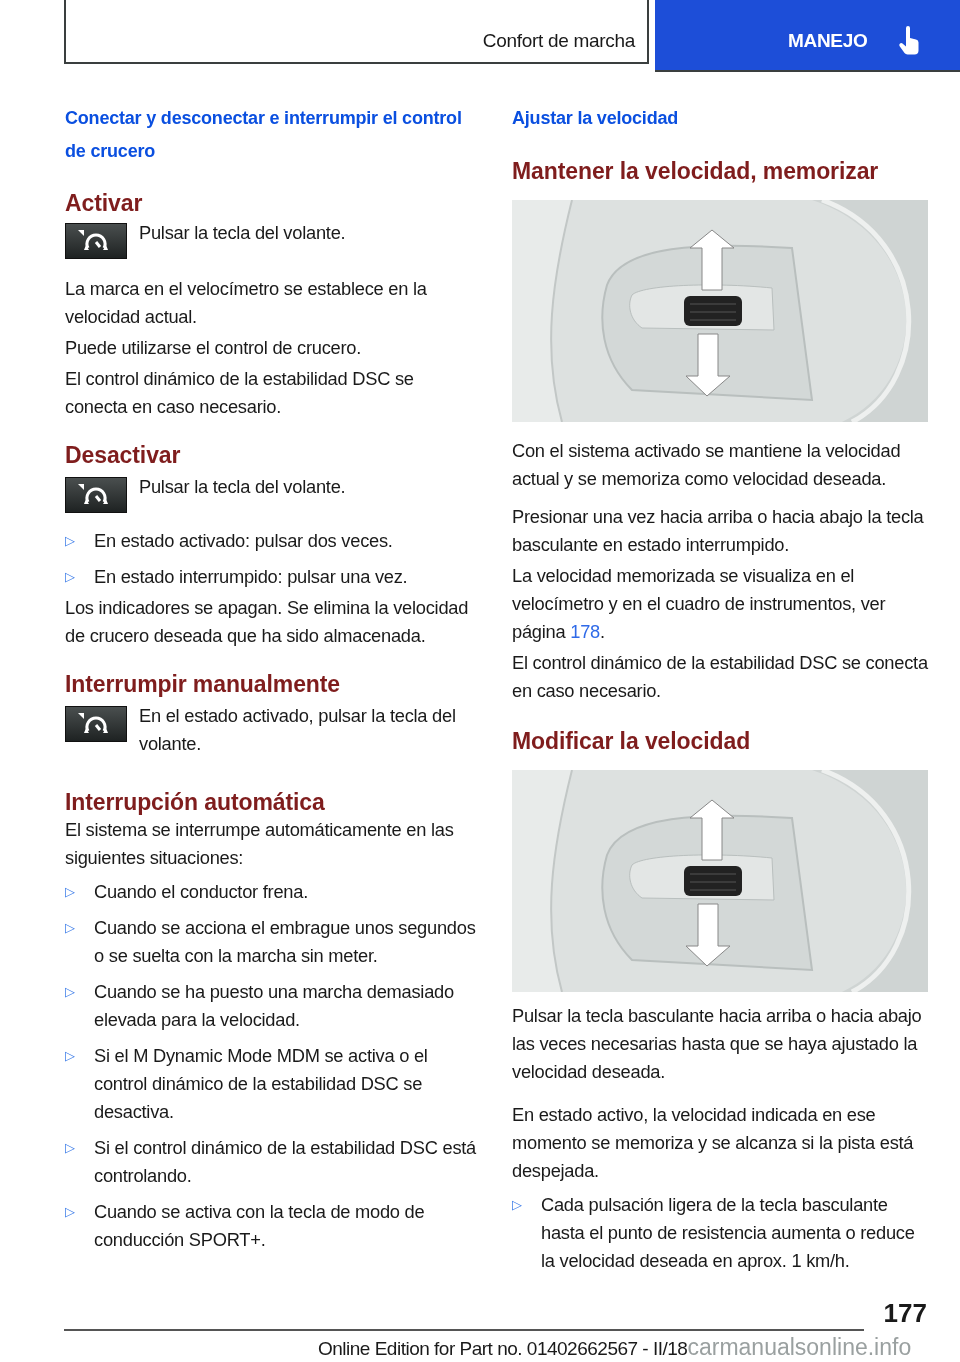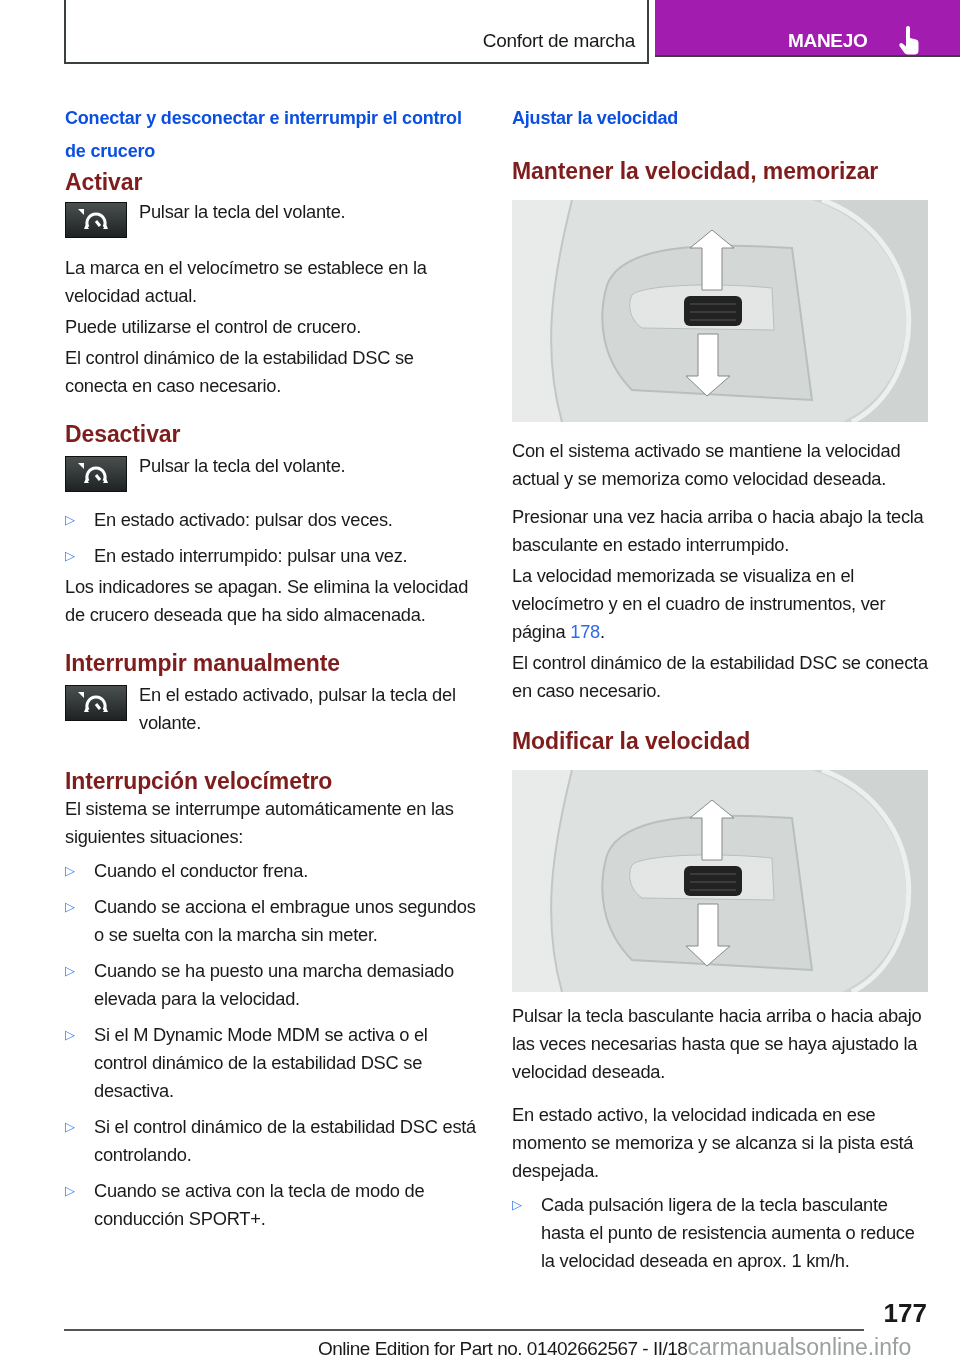--- a/index.html
+++ b/index.html
@@ -10,21 +10,21 @@
   
   .hdr-left {
     position: absolute; left: 64px; top: 0; width: 585px; height: 64px;
     border-left: 2px solid #3a3f3f; border-right: 2px solid #3a3f3f; border-bottom: 2px solid #3a3f3f;
     box-sizing: border-box;
   }
   .hdr-left-label {
     position: absolute; right: 12px; top: 30px; font-size: 19px; color: #1a1a1a; letter-spacing: -0.3px;
   }
   .hdr-right {
-    position: absolute; left: 655px; top: 0; width: 305px; height: 57px; background: #a21caf;
+    position: absolute; left: 655px; top: 0; width: 305px; height: 72px; background: #1d4ed8;
     border-bottom: 2px solid #3a3f3f; box-sizing: border-box; text-align: right;
   }
   .hdr-right-label {
     position: absolute; left: 133px; top: 30px; font-size: 19px; font-weight: bold; color: #ffffff; letter-spacing: -0.3px;
   }
   .hdr-hand { position: absolute; left: 242px; top: 26px; width: 24px; height: 30px; }
 
   
   .col { position: absolute; top: 100px; }
   .col-left { left: 65px; width: 415px; }
@@ -69,21 +69,21 @@
 <div class="hdr-right">
   <span class="hdr-right-label">MANEJO</span>
   <svg class="hdr-hand" viewBox="0 0 24 30">
     <path d="M9 2 a2 2 0 0 1 4 0 v10 l6 1.5 a3 3 0 0 1 2.5 3 v8 a4 4 0 0 1 -4 4 h-7 a4 4 0 0 1 -3 -1.5 l-5 -7 a2 2 0 0 1 3 -2.5 l3.5 3 z" fill="#ffffff"></path>
   </svg>
 </div>
 
 <div class="col col-left">
   <h1 style="margin-top:2px;">Conectar y desconectar e interrumpir el control de crucero</h1>
 
-  <h2 style="">Activar</h2>
+  <h2 style="margin-top:21px;">Activar</h2>
   <div class="icon-row" style="margin-top:2px;">
     <div class="btn-icon">
       <svg width="60" height="34" viewBox="0 0 60 34">
         <path d="M22 24 a9 9 0 1 1 16 0" fill="none" stroke="#fff" stroke-width="3"></path>
         <path d="M20 21 l3 5 l-5 0 z" fill="#fff"></path>
         <path d="M40 21 l-3 5 l5 0 z" fill="#fff"></path>
         <line x1="30" y1="18" x2="34" y2="23" stroke="#fff" stroke-width="3"></line>
         <path d="M12 6 l6 0 l0 6 z" fill="#fff"></path>
       </svg>
     </div>
@@ -119,21 +119,21 @@
         <path d="M22 24 a9 9 0 1 1 16 0" fill="none" stroke="#fff" stroke-width="3"></path>
         <path d="M20 21 l3 5 l-5 0 z" fill="#fff"></path>
         <path d="M40 21 l-3 5 l5 0 z" fill="#fff"></path>
         <line x1="30" y1="18" x2="34" y2="23" stroke="#fff" stroke-width="3"></line>
         <path d="M12 6 l6 0 l0 6 z" fill="#fff"></path>
       </svg>
     </div>
     <p>En el estado activado, pulsar la tecla del volante.</p>
   </div>
 
-  <h2 style="margin-top:30px;">Interrupción velocímetro</h2>
+  <h2 style="margin-top:30px;">Interrupción automática</h2>
   <p style="margin-top:0px;">El sistema se interrumpe automáticamente en las siguientes situaciones:</p>
   <ul style="margin-top:6px;">
     <li><span class="bullet">▷</span><span>Cuando el conductor frena.</span></li>
     <li style="margin-top:8px;"><span class="bullet">▷</span><span>Cuando se acciona el embrague unos segundos o se suelta con la marcha sin meter.</span></li>
     <li style="margin-top:8px;"><span class="bullet">▷</span><span>Cuando se ha puesto una marcha demasiado elevada para la velocidad.</span></li>
     <li style="margin-top:8px;"><span class="bullet">▷</span><span>Si el M Dynamic Mode MDM se activa o el control dinámico de la estabilidad DSC se desactiva.</span></li>
     <li style="margin-top:8px;"><span class="bullet">▷</span><span>Si el control dinámico de la estabilidad DSC está controlando.</span></li>
     <li style="margin-top:8px;"><span class="bullet">▷</span><span>Cuando se activa con la tecla de modo de conducción SPORT+.</span></li>
   </ul>
 </div>

